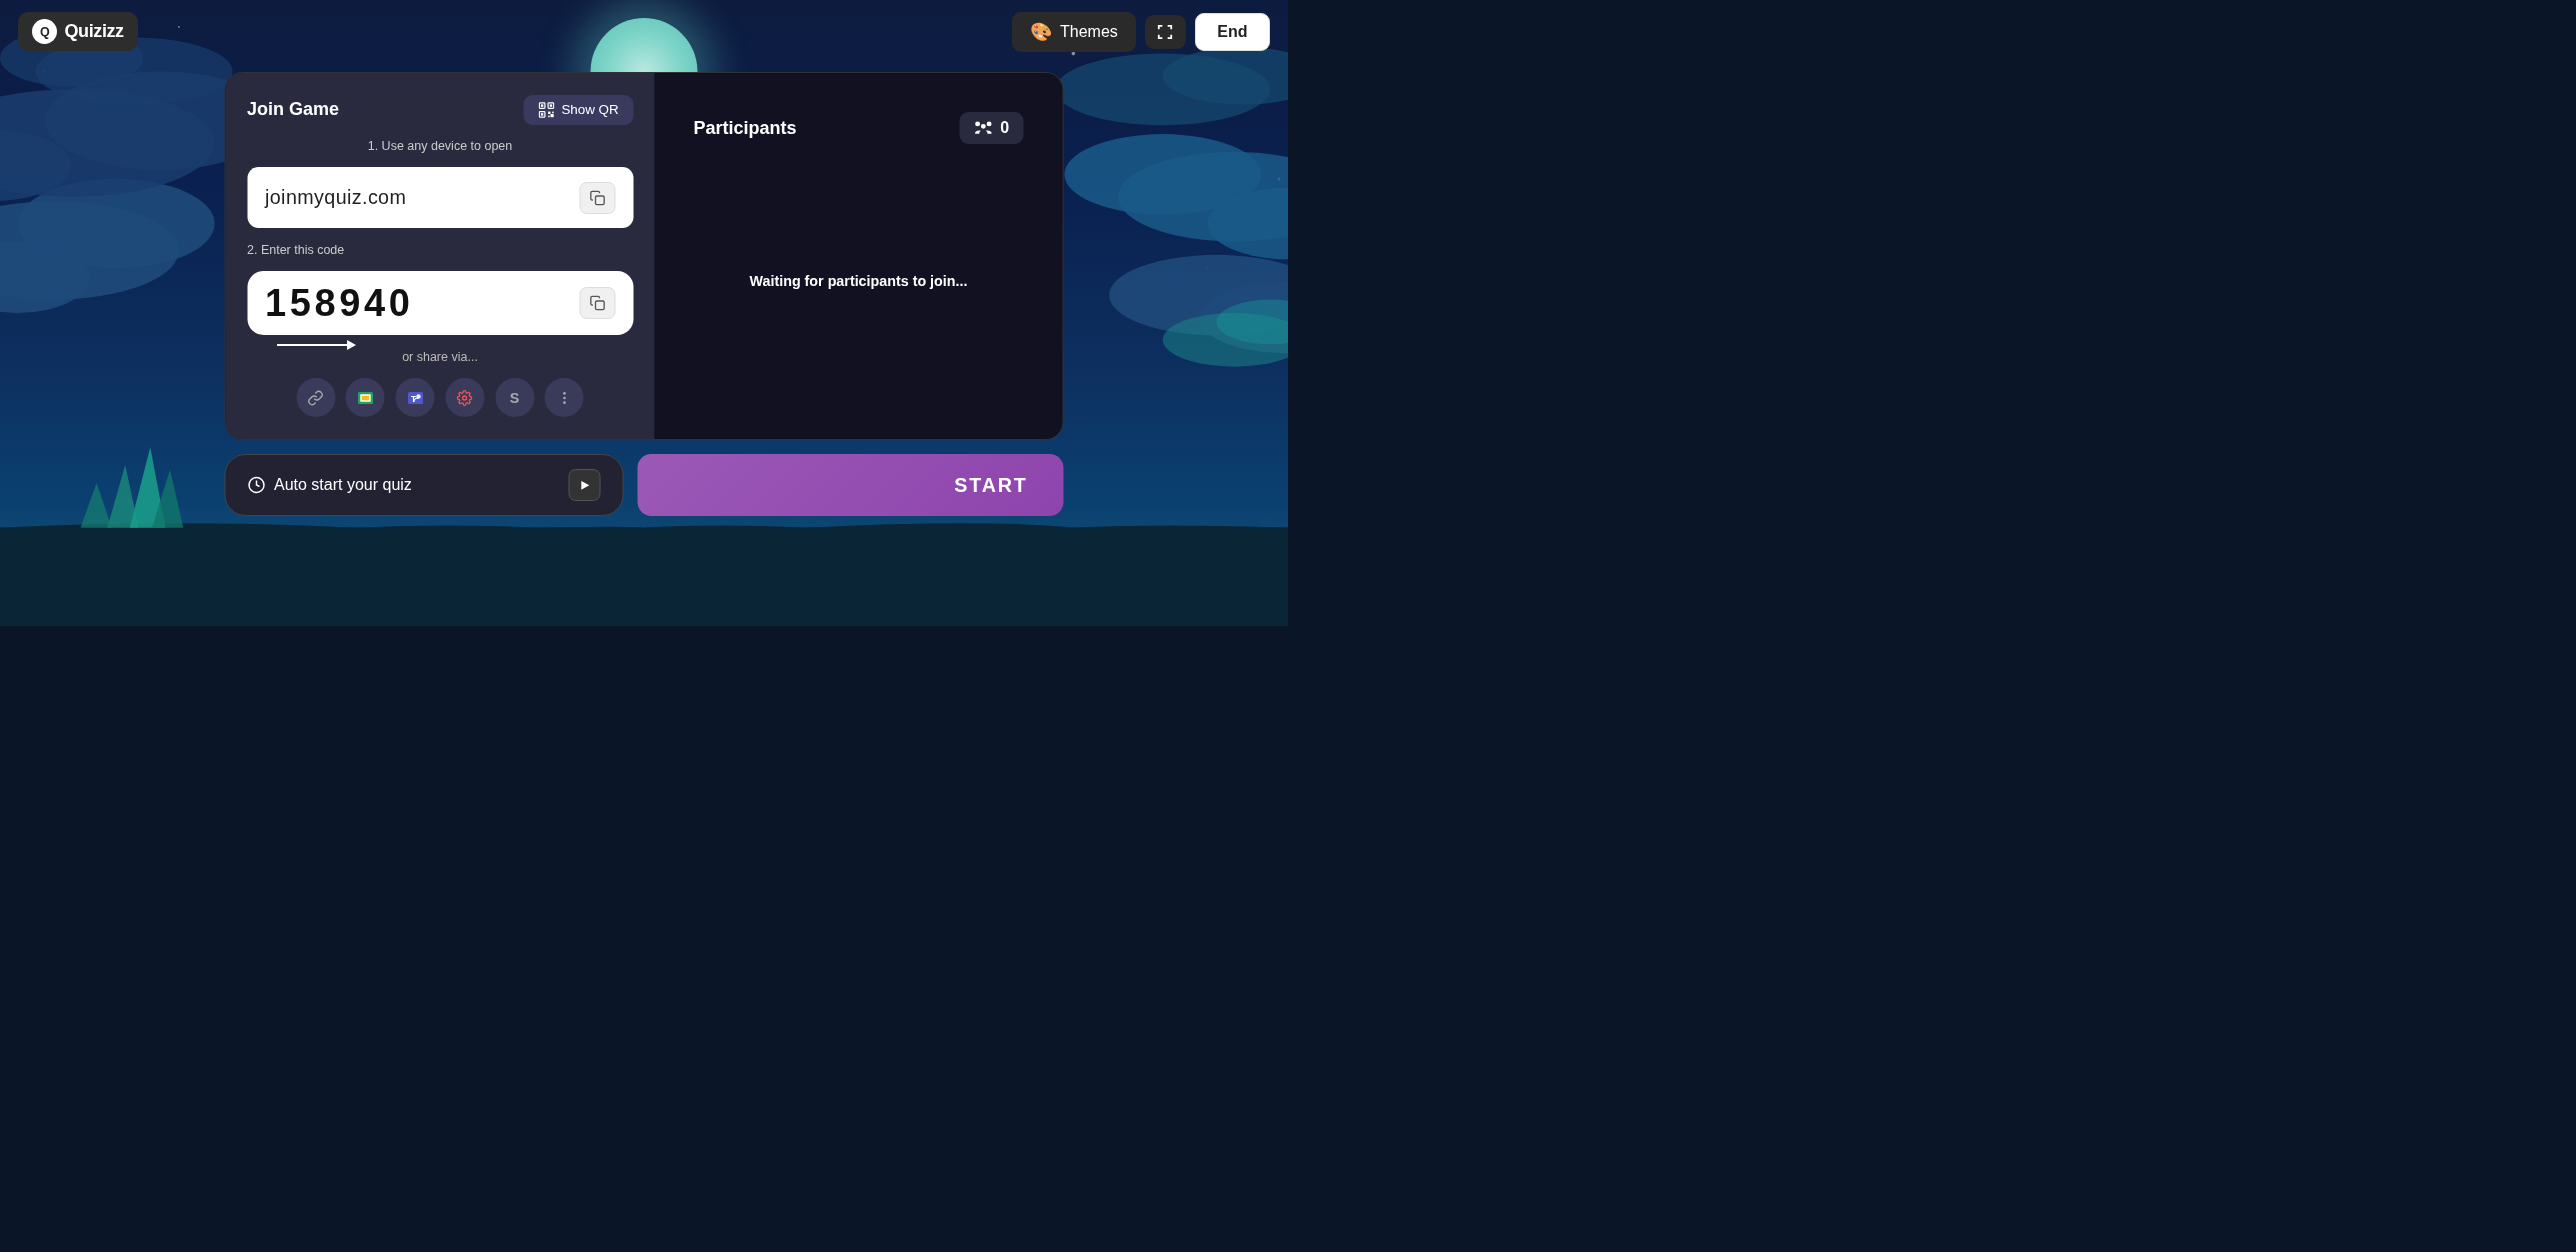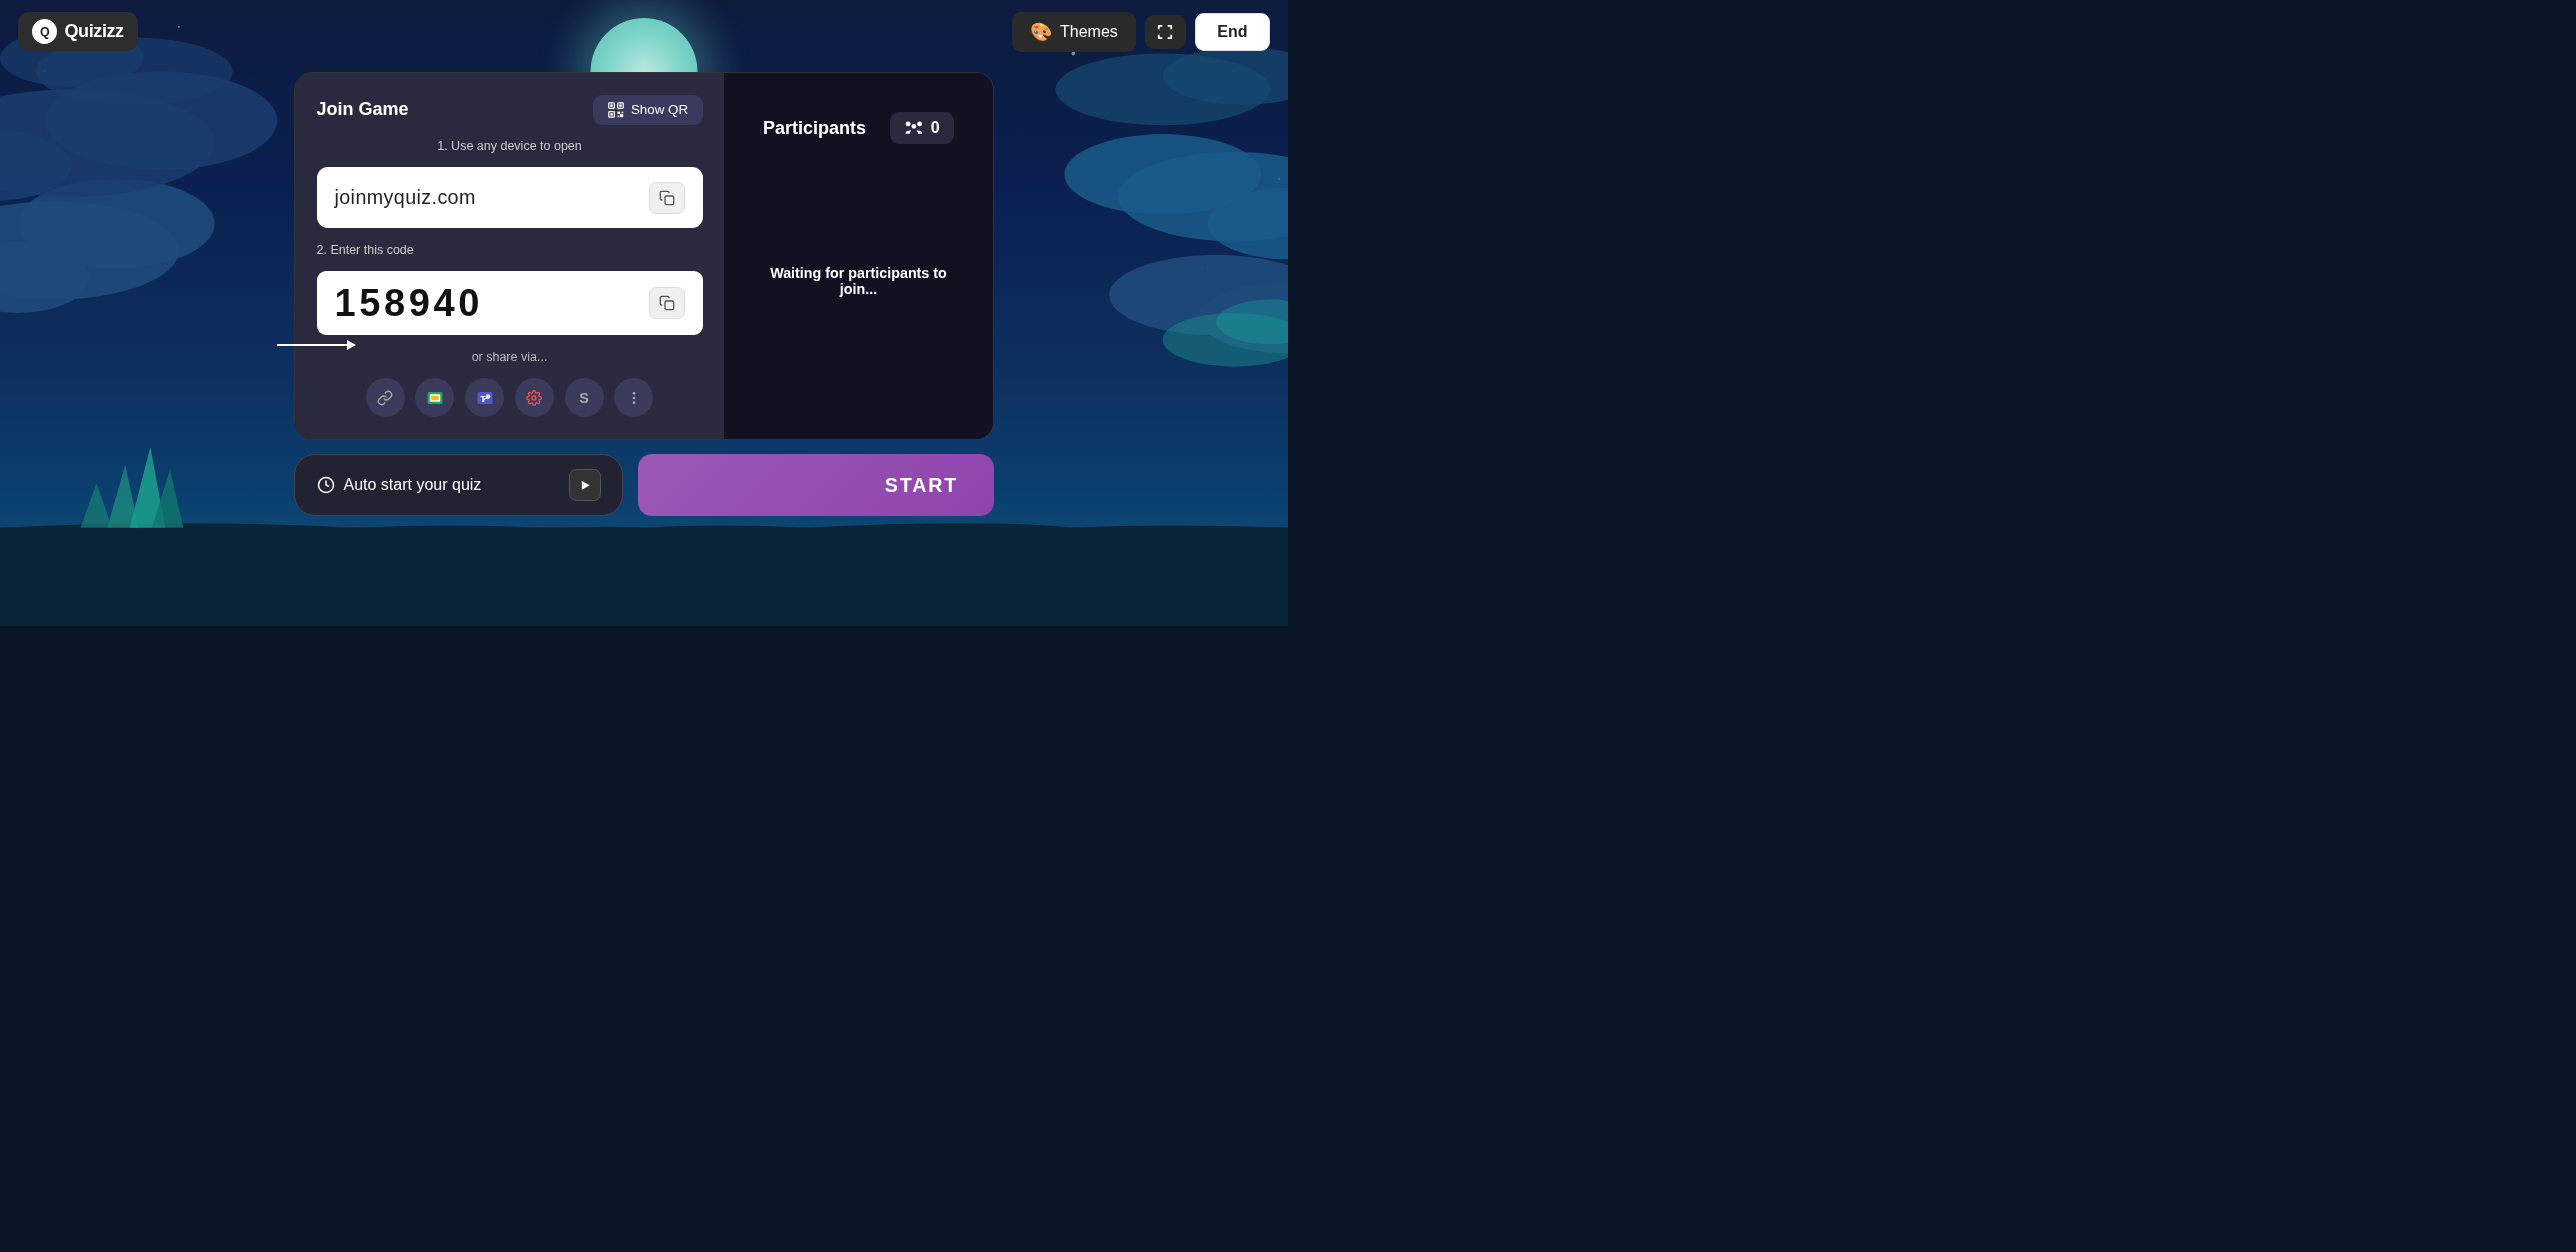--- a/index.html
+++ b/index.html
@@ -131,21 +131,21 @@
       font-weight: 600;
       cursor: pointer;
     }
 
     
     .main-content {
       position: absolute;
       top: 72px;
       left: 50%;
       transform: translateX(-50%);
-      width: 700px;
+      width: 839px;
       z-index: 10;
     }
 
     
     .game-panel {
       display: flex;
       gap: 0;
       background: #1a1a2e;
       border-radius: 18px;
       overflow: hidden;
@@ -224,21 +224,21 @@
     }
 
     .code-label {
       color: #ccc;
       font-size: 12.5px;
       text-align: left;
     }
 
     .code-box {
       background: white;
-      border-radius: 9px;
+      border-radius: 16px;
       padding: 10.7px 18px;
       display: flex;
       align-items: center;
       justify-content: space-between;
     }
 
     .code-text {
       font-size: 38px;
       font-weight: 700;
       color: #111;

